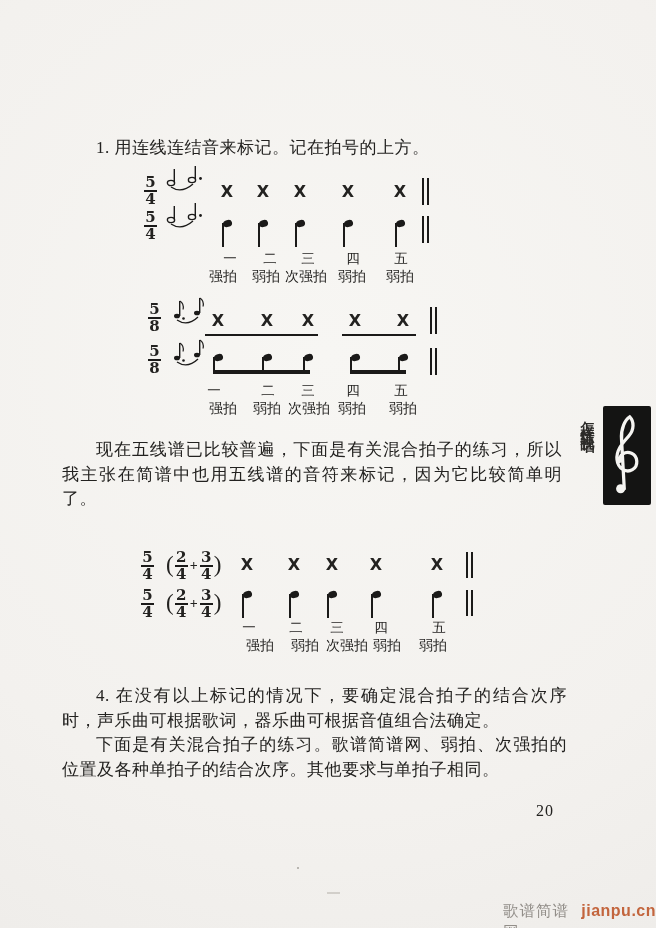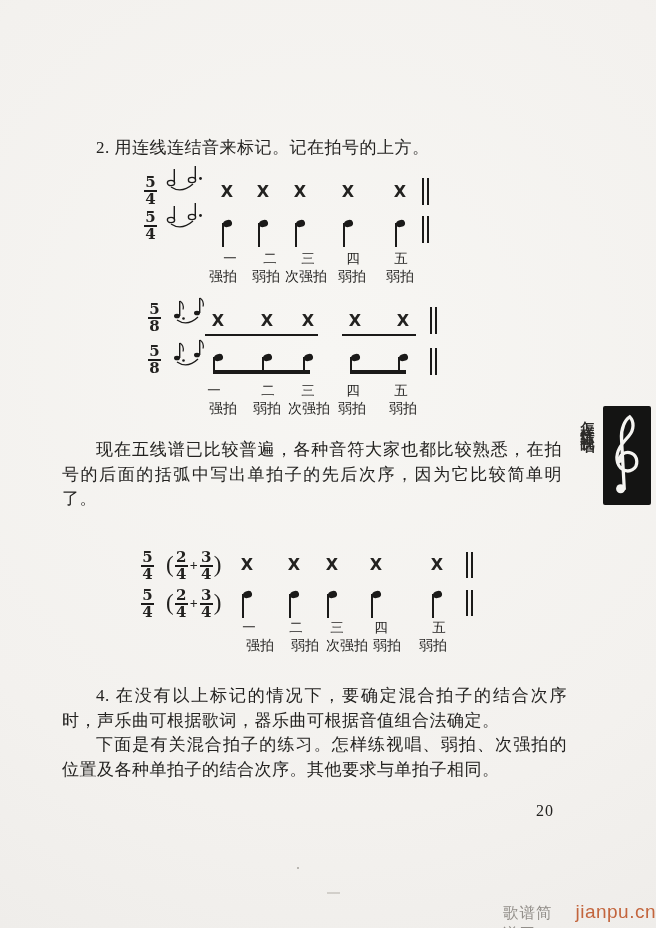--- a/index.html
+++ b/index.html
@@ -40,30 +40,30 @@
   .beam{position:absolute;height:3.5px;background:#1b1a19;}
   
   .pagenum{position:absolute;left:536px;top:802px;font-size:16px;letter-spacing:1px;}
   .side-title{position:absolute;left:578px;top:410px;writing-mode:vertical-rl;
               font-size:14px;font-weight:600;letter-spacing:4.5px;color:#2c2b29;}
   .clef-block{position:absolute;left:603px;top:406px;width:48px;height:99px;background:#141413;
               border-radius:2px;display:flex;align-items:center;justify-content:center;}
   .watermark{position:absolute;left:503px;top:901px;display:flex;gap:7px;align-items:baseline;
              font-family:"Liberation Sans","DejaVu Sans",sans-serif;}
   .wm-site{font-size:15.5px;color:#928e89;letter-spacing:1px;}
-  .wm-domain{font-size:19px;color:#c3653d;letter-spacing:0.5px;}
+  .wm-domain{font-size:16px;color:#c3653d;letter-spacing:0.5px;font-weight:bold;}
   .noise1{position:absolute;left:327px;top:892px;width:13px;height:2px;background:#d2cfca;}
   .noise2{position:absolute;left:297px;top:867px;width:2px;height:2px;background:#b9b6b1;}
 </style>
 </head>
 <body>
 
 <div class="page">
 
-  <div class="para indent" style="left:62px;top:136px;width:490px;">2. 用连线连结音来标记。记在拍号的上方。</div>
+  <div class="para indent" style="left:62px;top:136px;width:490px;">1. 用连线连结音来标记。记在拍号的上方。</div>
 
   <div class="ex" style="left:62px;top:165px;width:440px;height:130px;">
 
     <div class="tsig" style="left:82px;top:11px;">
       <span>5</span>
       <span class="tbar"></span>
       <span>4</span>
     </div>
     <svg class="tie" style="left:101px;top:0;" width="50" height="34" viewBox="0 0 50 34">
       <ellipse cx="8" cy="18" rx="3.6" ry="2.6" fill="none" stroke="#1b1a19" stroke-width="1.4"></ellipse>
@@ -199,21 +199,21 @@
     <span class="bnum" style="left:291px;top:87px;">四</span>
     <span class="bnum" style="left:339px;top:87px;">五</span>
 
     <span class="blab" style="left:161px;top:105px;">强拍</span>
     <span class="blab" style="left:205px;top:105px;">弱拍</span>
     <span class="blab" style="left:247px;top:105px;">次强拍</span>
     <span class="blab" style="left:290px;top:105px;">弱拍</span>
     <span class="blab" style="left:341px;top:105px;">弱拍</span>
   </div>
 
-  <div class="para indent" style="left:62px;top:438px;width:500px;">现在五线谱已比较普遍，各种音符大家也都比较熟悉，在拍号的后面的括弧中写出单拍子的先后次序，因为它比较简单明了。</div>
+  <div class="para indent" style="left:62px;top:438px;width:500px;">现在五线谱已比较普遍，下面是有关混合拍子的练习，所以我主张在简谱中也用五线谱的音符来标记，因为它比较简单明了。</div>
 
 
   <div class="ex" style="left:62px;top:548px;width:450px;height:115px;">
 
     <div class="tsig" style="left:79px;top:3px;">
       <span>5</span>
       <span class="tbar"></span>
       <span>4</span>
     </div>
     <div class="paren" style="left:103px;top:1px;">
@@ -288,21 +288,21 @@
 
     <span class="blab" style="left:198px;top:90px;">强拍</span>
     <span class="blab" style="left:243px;top:90px;">弱拍</span>
     <span class="blab" style="left:285px;top:90px;">次强拍</span>
     <span class="blab" style="left:325px;top:90px;">弱拍</span>
     <span class="blab" style="left:371px;top:90px;">弱拍</span>
   </div>
 
   <div class="para indent" style="left:62px;top:684px;width:505px;">4. 在没有以上标记的情况下，要确定混合拍子的结合次序时，声乐曲可根据歌词，器乐曲可根据音值组合法确定。</div>
 
-  <div class="para indent" style="left:62px;top:733px;width:505px;">下面是有关混合拍子的练习。怎样练视唱、弱拍、次强拍的位置及各种单拍子的结合次序。其他要求与单拍子相同。</div>
+  <div class="para indent" style="left:62px;top:733px;width:505px;">下面是有关混合拍子的练习。歌谱简谱网、弱拍、次强拍的位置及各种单拍子的结合次序。其他要求与单拍子相同。</div>
 
   <div class="pagenum">20</div>
 
   <div class="side-title">怎样练视唱</div>
   <div class="clef-block">
     <svg width="40" height="92" viewBox="0 0 44 96">
       <circle cx="15" cy="84" r="5" fill="#f5f4f1"></circle>
       <path d="M19 84 L16 30 C15 18 20 8 25 5 C30 10 30 19 24 26 C16 35 10 42 11 52 C12 62 21 67 28 63 C35 59 34 48 27 45 C20 42 13 47 14 54" stroke="#f5f4f1" stroke-width="3.6" fill="none" stroke-linecap="round"></path>
     </svg>
   </div>

